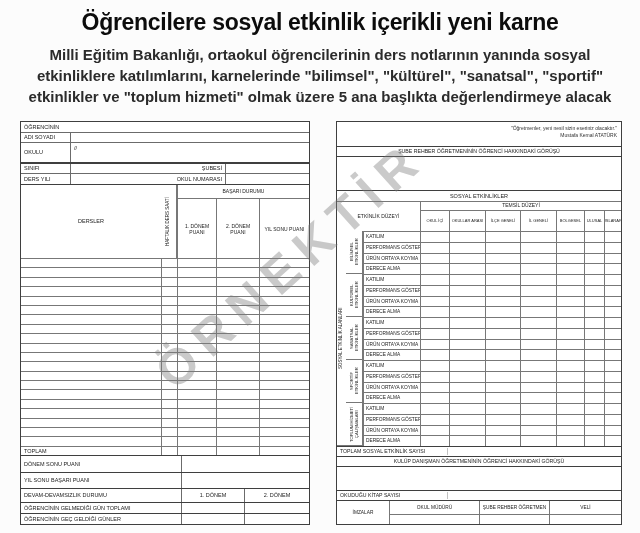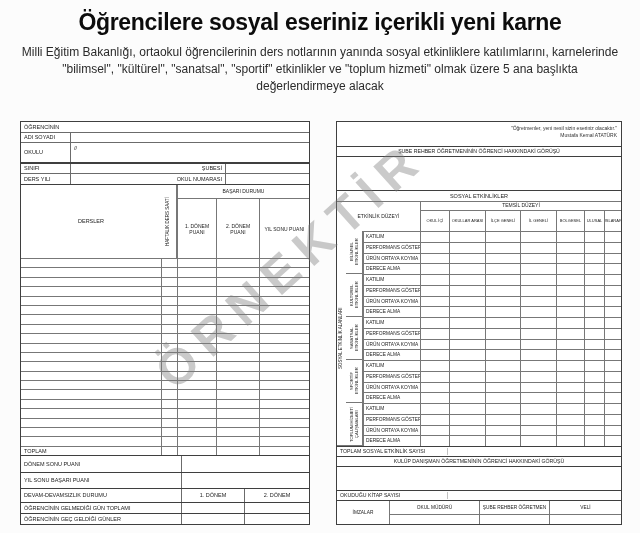--- a/index.html
+++ b/index.html
@@ -10,21 +10,21 @@
     -webkit-font-smoothing:antialiased;
   }
   *{box-sizing:border-box;}
   
   .title{
     margin:8px 18px 0;text-align:center;
     font-size:23px;font-weight:800;letter-spacing:-.3px;color:#0c0c0c;line-height:1.25;
   }
   .subtitle{
     width:600px;margin:7px auto 8px;text-align:center;
-    font-size:12px;line-height:1.42;color:#2b2b2b;
+    font-size:15px;line-height:1.42;color:#2b2b2b;font-weight:bold;
   }
   
   .form{
     position:absolute;top:121px;background:#fff;border:1px solid #3f3f3f;
     font-size:5.5px;color:#222;line-height:1.1;
   }
   .form-left{left:20px;width:290px;height:404px;}
   .form-right{left:336px;width:286px;height:404px;}
   .vtext{
     writing-mode:vertical-rl;transform:rotate(180deg);
@@ -95,21 +95,21 @@
     position:absolute;left:40px;top:237px;width:500px;height:56px;
     line-height:56px;text-align:center;
     font-size:50px;font-weight:bold;letter-spacing:10px;
     color:#7d7d7d;opacity:.40;transform:rotate(-42deg);
     pointer-events:none;z-index:9;white-space:nowrap;
   }
 </style>
 </head>
 <body>
 
-<h1 class="title">Öğrencilere sosyal eseriniz içerikli yeni karne</h1>
+<h1 class="title">Öğrencilere sosyal etkinlik içerikli yeni karne</h1>
 <p class="subtitle">Milli Eğitim Bakanlığı, ortaokul öğrencilerinin ders notlarının yanında sosyal etkinliklere katılımlarını, karnelerinde "bilimsel", "kültürel", "sanatsal", "sportif" etkinlikler ve "toplum hizmeti" olmak üzere 5 ana başlıkta değerlendirmeye alacak</p>
 
 <div class="form form-left">
   <div class="lf-h">ÖĞRENCİNİN</div>
 
   <div class="lf-row r-adi">
     <div class="lab">ADI SOYADI</div>
     <div class="val"></div>
   </div>
 

